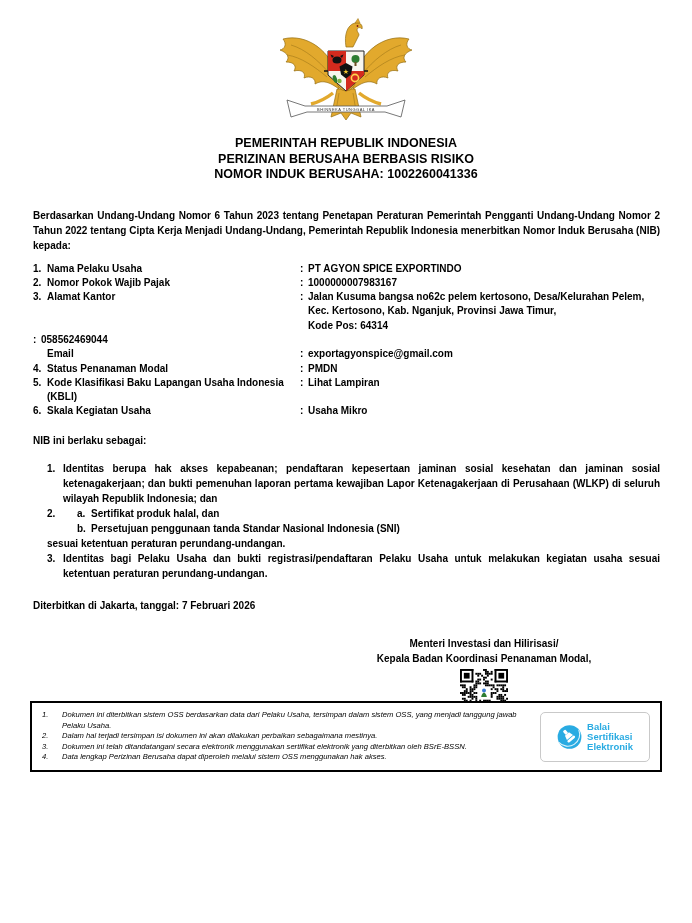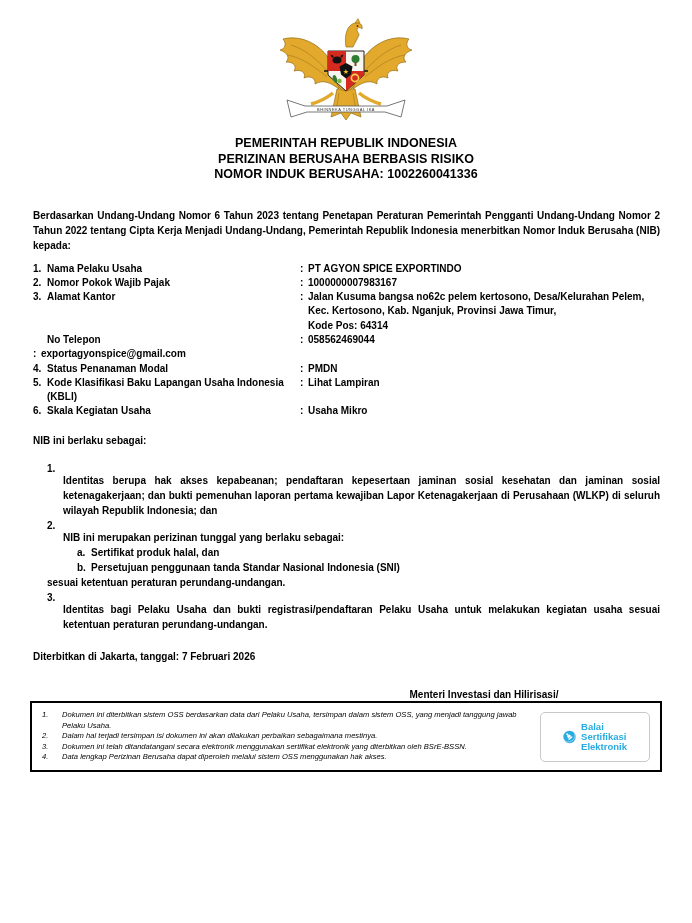--- a/index.html
+++ b/index.html
@@ -26,42 +26,42 @@
   .flabel-text { flex:1; }
   .fval { flex:1; display:flex; }
   .colon { width:8px; flex:none; }
   .fvtext { flex:1; white-space:pre-line; }
 
   .valid-heading { margin-top:14px; line-height:15px; }
 
   .blist { margin-top:13px; margin-left:14px; }
   .bli { display:flex; line-height:15px; }
   .bli-num { width:16px; flex:none; }
-  .bli-body { flex:1;margin-top:12px; }
+  .bli-body { flex:1; }
   .bli-text { text-align:justify; }
   .subrow { display:flex; margin-left:14px; }
   .sub-letter { width:14px; flex:none; }
 
   .issued { margin-top:17px; line-height:15px; }
 
   .sigblock { width:340px; margin:23px 6px 0 auto; text-align:center; line-height:15px; }
   .qrwrap { position:relative; width:48px; height:48px; margin:3px auto 0; }
   .qrwrap svg.qr { display:block; width:48px; height:48px; }
   .qricon { position:absolute; left:18px; top:18px; width:12px; height:12px; background:#fff;
             display:flex; align-items:center; justify-content:center; }
   .signote { margin-top:8px; }
 
   .footer { position:absolute; left:30px; right:30px; bottom:8px; border:2px solid #000;
             display:flex; align-items:center; padding:7px 10px; gap:8px; background:#fff; }
   .fitems { flex:1; font-style:italic; font-size:7.6px; line-height:10.6px; }
   .fi { display:flex; }
   .fi-num { width:20px; flex:none; }
   .fi-text { flex:1; }
   .bse-logo { flex:none; width:110px; border:1px solid #c9c9c9; border-radius:5px; background:#fff;
-              padding:5px 22px; display:flex; align-items:center; gap:5px; }
+              padding:5px 16px; display:flex; align-items:center; gap:5px; }
   .bse-text { font-weight:bold; font-size:9.5px; line-height:10px; }
 </style>
 </head>
 <body>
 
 <div class="page">
 
   <div class="emblem-wrap">
     <svg width="150" height="114" viewBox="0 0 150 114">
       <defs>
@@ -142,30 +142,30 @@
             <span class="flabel-text">Alamat Kantor</span>
           </div>
         <div class="fval">
             <span class="colon">:</span>
             <span class="fvtext">Jalan Kusuma bangsa no62c pelem kertosono, Desa/Kelurahan Pelem,
 Kec. Kertosono, Kab. Nganjuk, Provinsi Jawa Timur,
 Kode Pos: 64314</span>
           </div>
       </div>
       <div class="frow">
+        <div class="fval">
+            <span class="colon">:</span>
+            <span class="fvtext">058562469044</span>
+          </div>
+      </div>
+      <div class="frow">
         <div class="flabel">
             <span class="fnum"></span>
-            <span class="flabel-text">No Telepon</span>
-          </div>
-        <div class="fval">
-            <span class="colon">:</span>
-            <span class="fvtext">058562469044</span>
-          </div>
-      </div>
-      <div class="frow">
+            <span class="flabel-text">Email</span>
+          </div>
         <div class="fval">
             <span class="colon">:</span>
             <span class="fvtext">exportagyonspice@gmail.com</span>
           </div>
       </div>
       <div class="frow">
         <div class="flabel">
             <span class="fnum">4.</span>
             <span class="flabel-text">Status Penanaman Modal</span>
           </div>
@@ -201,21 +201,20 @@
     <div class="blist">
       <div class="bli">
         <span class="bli-num">1.</span>
         <div class="bli-body">
             <div class="bli-text">Identitas berupa hak akses kepabeanan; pendaftaran kepesertaan jaminan sosial kesehatan dan jaminan sosial ketenagakerjaan; dan bukti pemenuhan laporan pertama kewajiban Lapor Ketenagakerjaan di Perusahaan (WLKP) di seluruh wilayah Republik Indonesia; dan</div>
           </div>
       </div>
       <div class="bli">
         <span class="bli-num">2.</span>
         <div class="bli-body">
-          <div>NIB ini merupakan perizinan tunggal yang berlaku sebagai:</div>
           <div class="subrow">
             <span class="sub-letter">a.</span>
             <span>Sertifikat produk halal, dan</span>
           </div>
           <div class="subrow">
             <span class="sub-letter">b.</span>
             <span>Persetujuan penggunaan tanda Standar Nasional Indonesia (SNI)</span>
           </div>
           <div style="margin-left:-16px;">sesuai ketentuan peraturan perundang-undangan.</div>
         </div>

